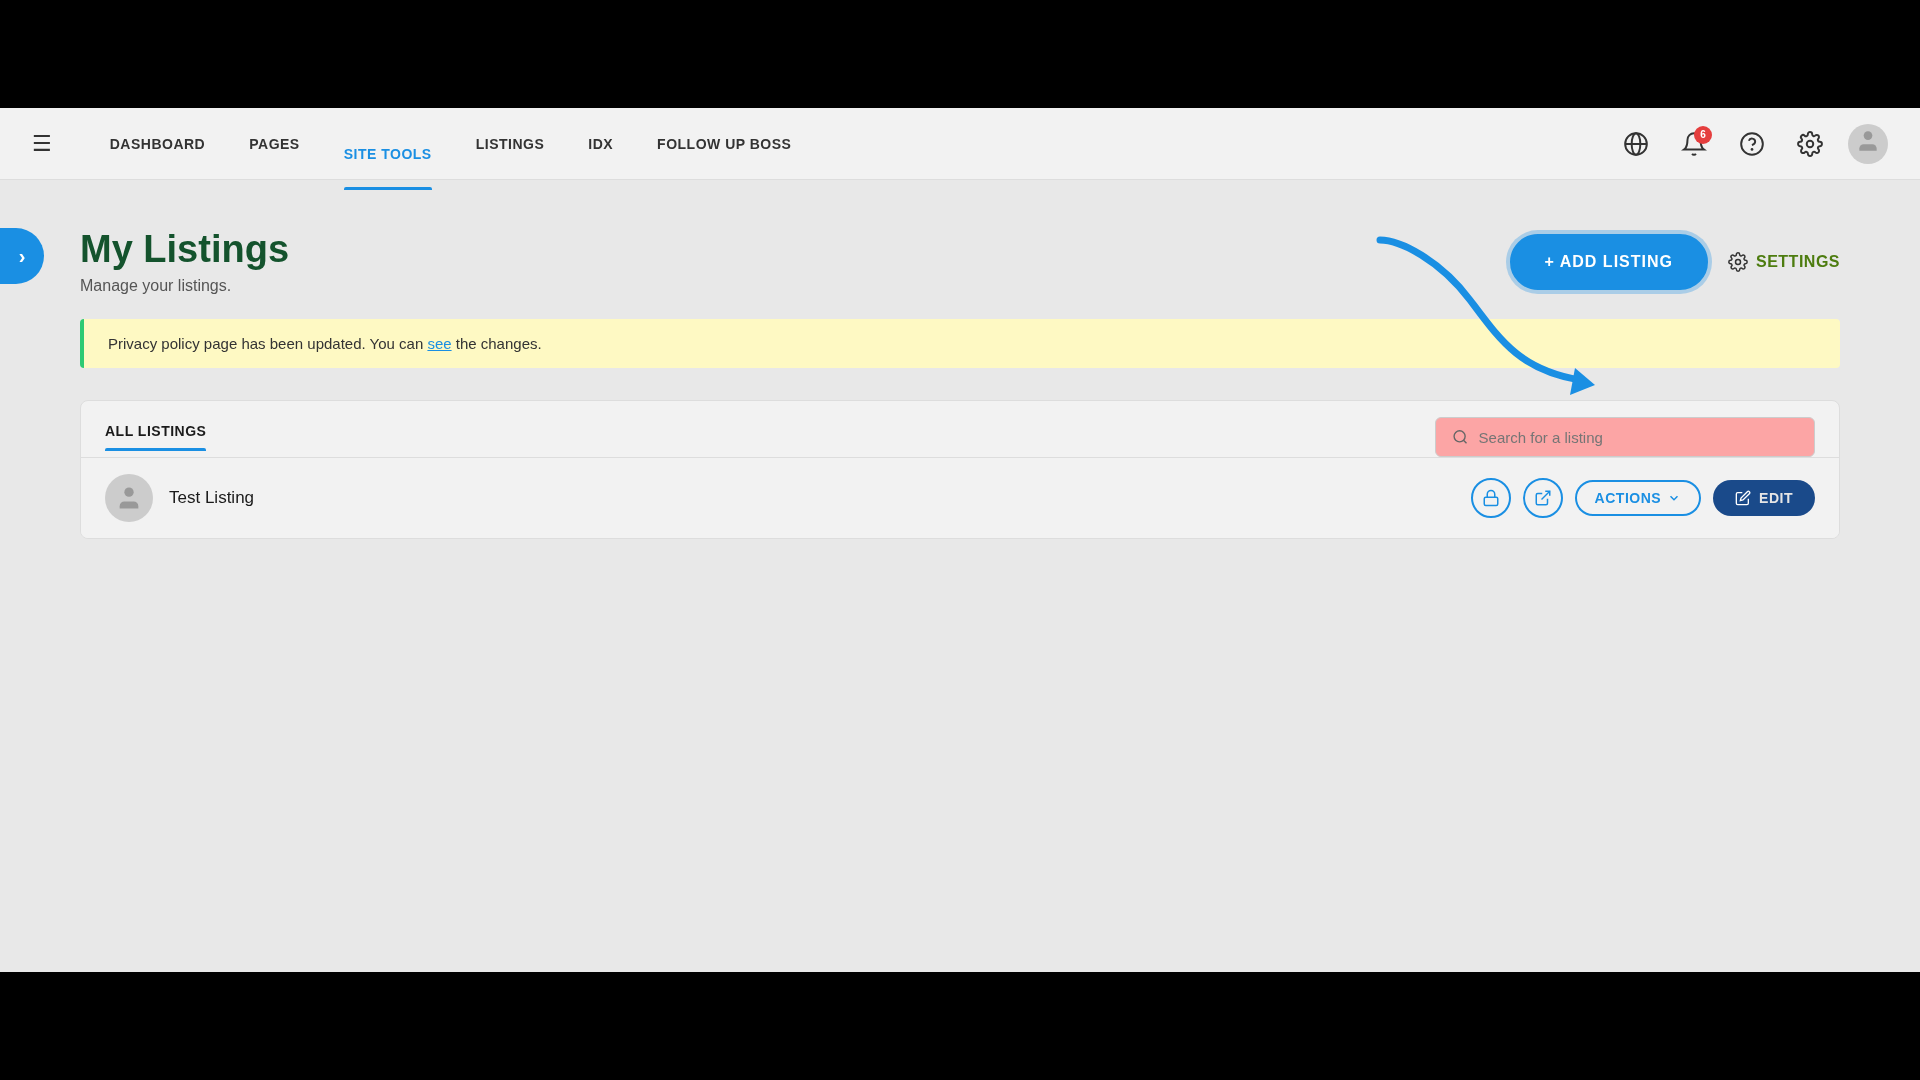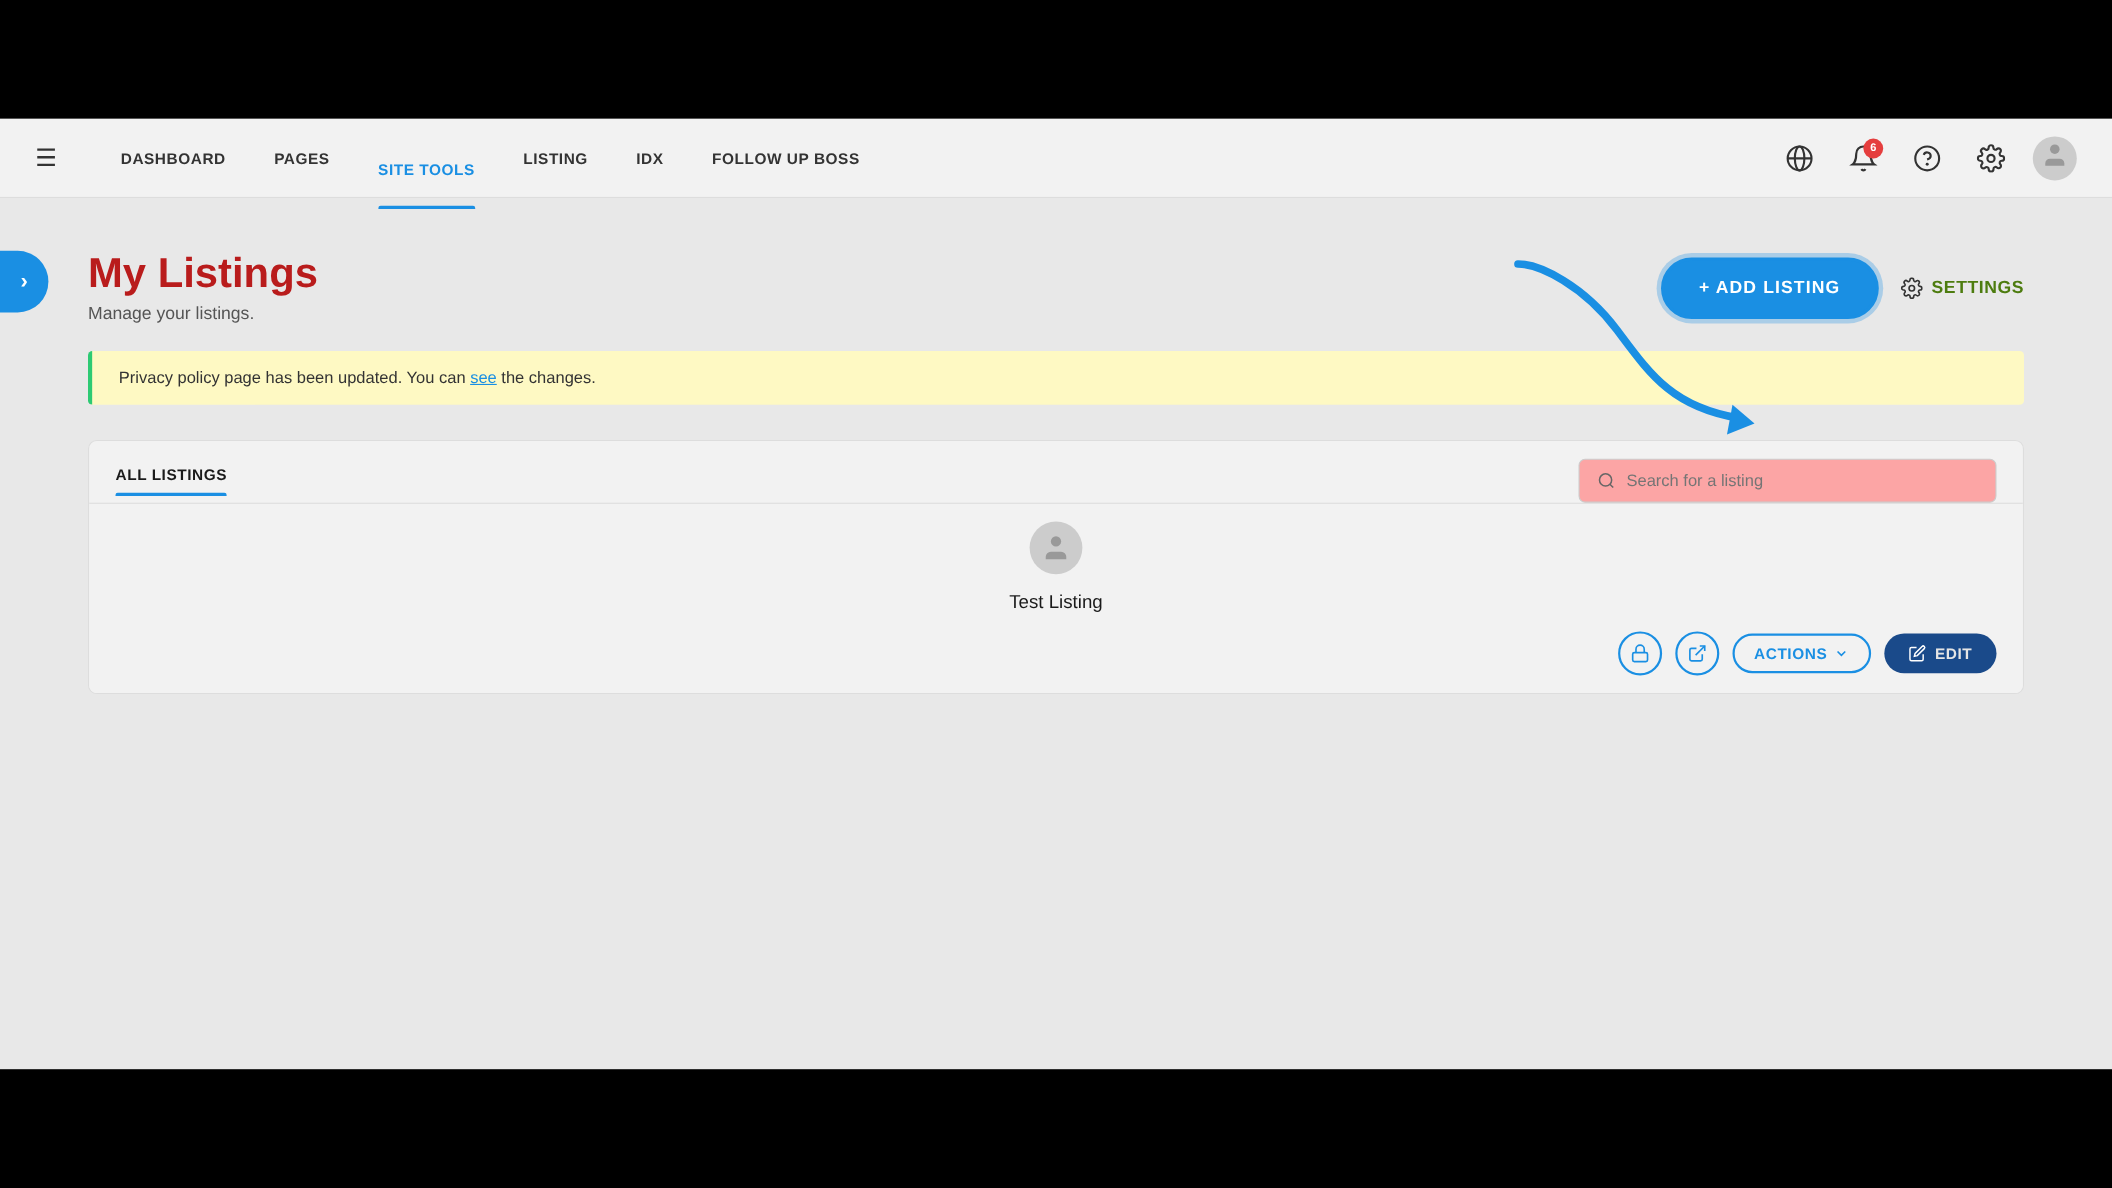--- a/index.html
+++ b/index.html
@@ -170,21 +170,21 @@
     .page-header {
       padding: 48px 0 24px 0;
       display: flex;
       align-items: center;
       justify-content: space-between;
     }
 
     .page-title-section h1 {
       font-size: 38px;
       font-weight: 700;
-      color: #b91c1c;
+      color: #14532d;
       margin-bottom: 6px;
     }
 
     .page-title-section p {
       font-size: 16px;
       color: #555;
     }
 
     .page-actions {
       display: flex;
@@ -315,21 +315,20 @@
       text-transform: uppercase;
     }
 
     .table-row {
       display: flex;
       align-items: center;
       padding: 16px 24px;
       border-top: 1px solid #ddd;
       background: #f2f2f2;
       gap: 16px;
-      flex-direction: column;
     }
 
     .listing-avatar {
       width: 48px;
       height: 48px;
       border-radius: 50%;
       background: #ccc;
       display: flex;
       align-items: center;
       justify-content: center;
@@ -412,21 +411,21 @@
 <div class="black-bar-top"></div>
 
 <div class="main-wrapper">
 
   <nav class="navbar">
     <span class="nav-hamburger">☰</span>
     <div class="nav-links">
       <a class="nav-link">DASHBOARD</a>
       <a class="nav-link">PAGES</a>
       <a class="nav-link active">SITE TOOLS</a>
-      <a class="nav-link">LISTING</a>
+      <a class="nav-link">LISTINGS</a>
       <a class="nav-link">IDX</a>
       <a class="nav-link">FOLLOW UP BOSS</a>
     </div>
     <div class="nav-icons">
       <div class="nav-icon-btn">
         <svg width="26" height="26" viewBox="0 0 24 24" fill="none" stroke="#333" stroke-width="1.8">
           <circle cx="12" cy="12" r="10"></circle>
           <ellipse cx="12" cy="12" rx="4" ry="10"></ellipse>
           <line x1="2" y1="12" x2="22" y2="12"></line>
         </svg>

